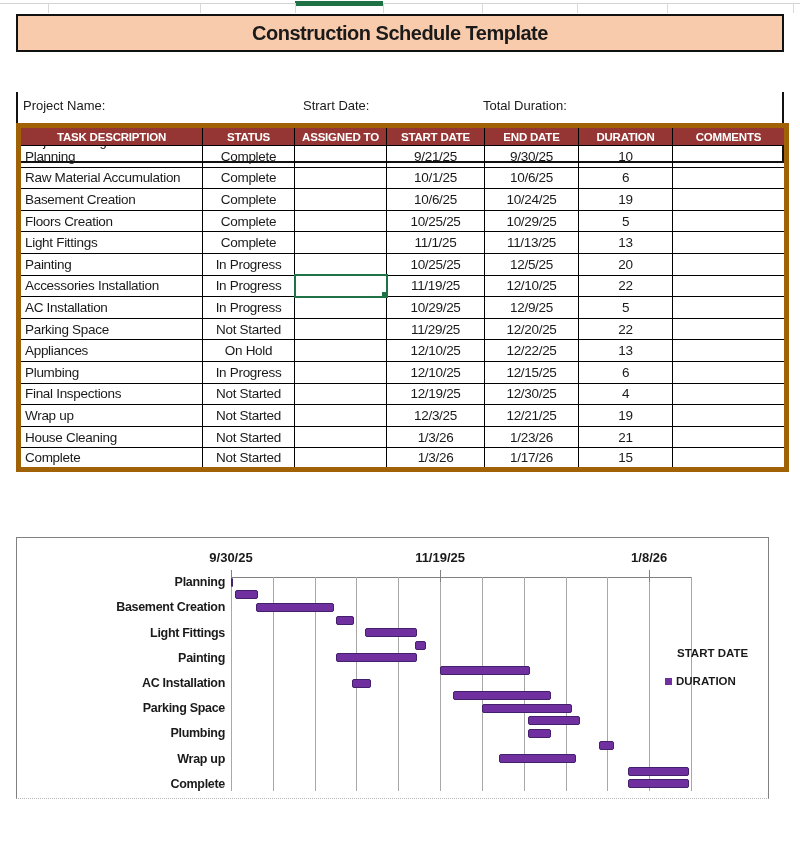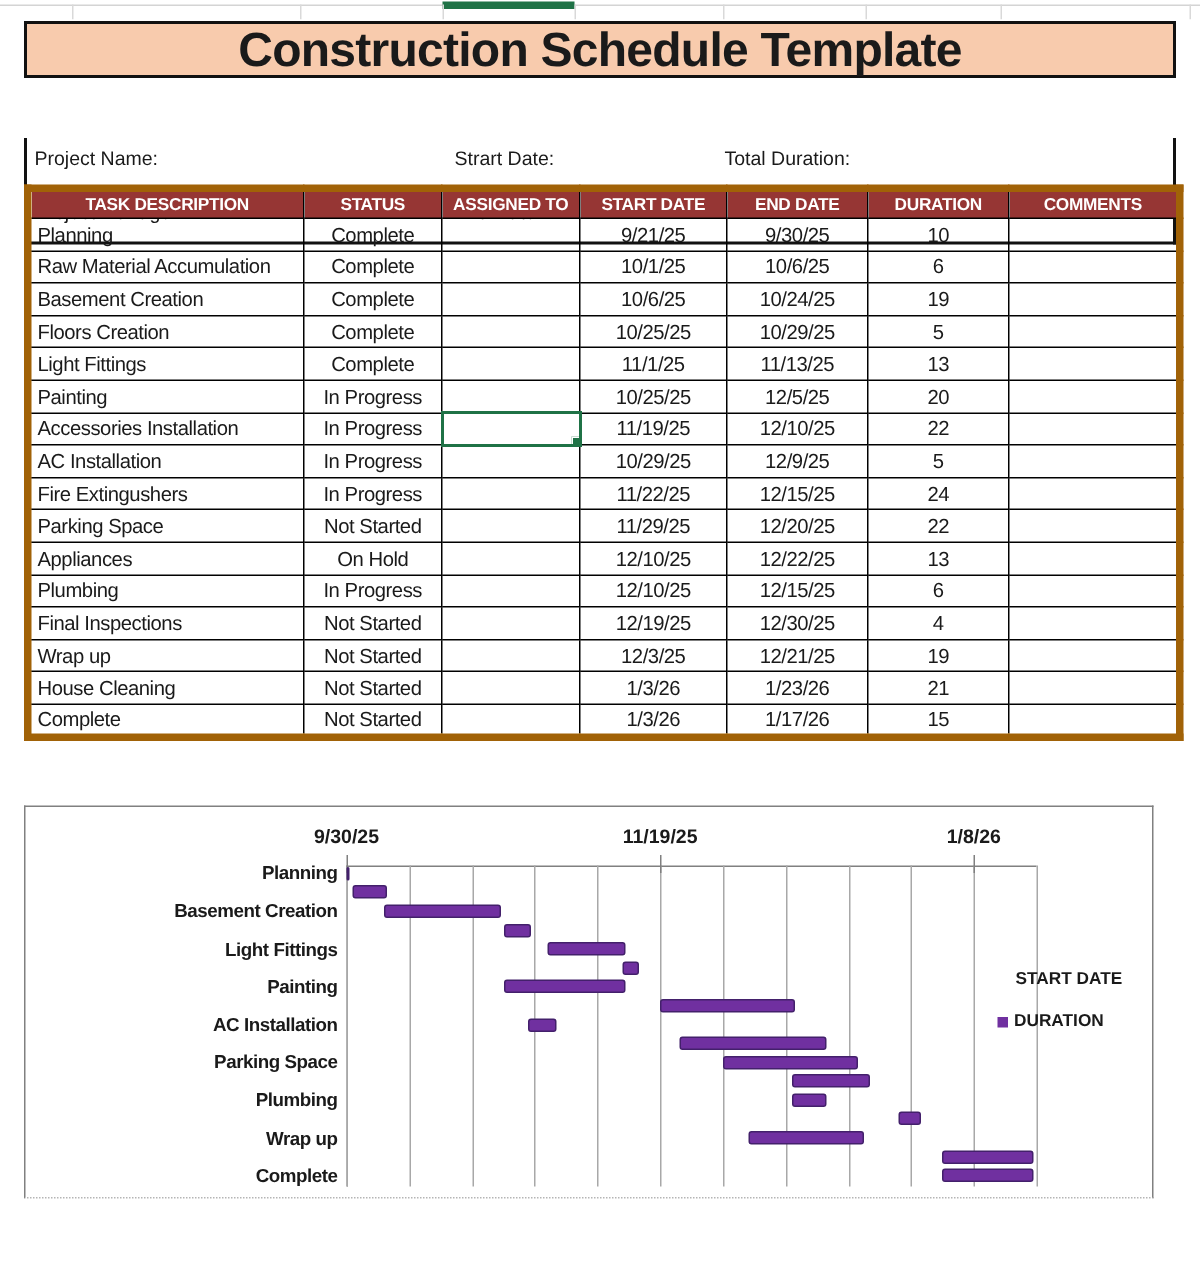--- a/index.html
+++ b/index.html
@@ -8,21 +8,21 @@
 
   
   #sheet-strip { position:absolute; left:0; top:0; width:800px; height:13px; background:#fff; overflow:hidden; }
   .strip-hline { position:absolute; left:0; top:3px; width:800px; height:1px; background:#d4d4d4; }
   .strip-vline { position:absolute; top:3px; width:1px; height:10px; background:#d9d9d9; }
   #strip-selection { position:absolute; top:1px; height:5px; }
 
   
   #title-bar { position:absolute; left:16px; top:14px; width:768px; height:38px;
     border:2px solid #111; display:flex; align-items:center; justify-content:center; }
-  #title-bar span { font-size:32px; font-weight:bold; letter-spacing:-0.5px; }
+  #title-bar span { font-size:20px; font-weight:bold; letter-spacing:-0.5px; }
 
   
   #info-box { position:absolute; left:16px; top:52px; width:768px; height:71px;
     border:2px solid #111; border-top:none; background:#fff; font-size:13px;margin-top:40px; }
   .info-label { position:absolute; white-space:nowrap; }
 
   
   #task-table { position:absolute; left:16px; top:123px; width:768px;
     border-collapse:collapse; table-layout:fixed; }
   #task-table th, #task-table td { border:1px solid #000; overflow:hidden;
@@ -164,29 +164,20 @@
         <td>22</td>
         <td></td>
       </tr>
       <tr>
         <td class="left">AC Installation</td>
         <td>In Progress</td>
         <td></td>
         <td>10/29/25</td>
         <td>12/9/25</td>
         <td>5</td>
-        <td></td>
-      </tr>
-      <tr>
-        <td class="left">Fire Extingushers</td>
-        <td>In Progress</td>
-        <td></td>
-        <td>11/22/25</td>
-        <td>12/15/25</td>
-        <td>24</td>
         <td></td>
       </tr>
       <tr>
         <td class="left">Parking Space</td>
         <td>Not Started</td>
         <td></td>
         <td>11/29/25</td>
         <td>12/20/25</td>
         <td>22</td>
         <td></td>

